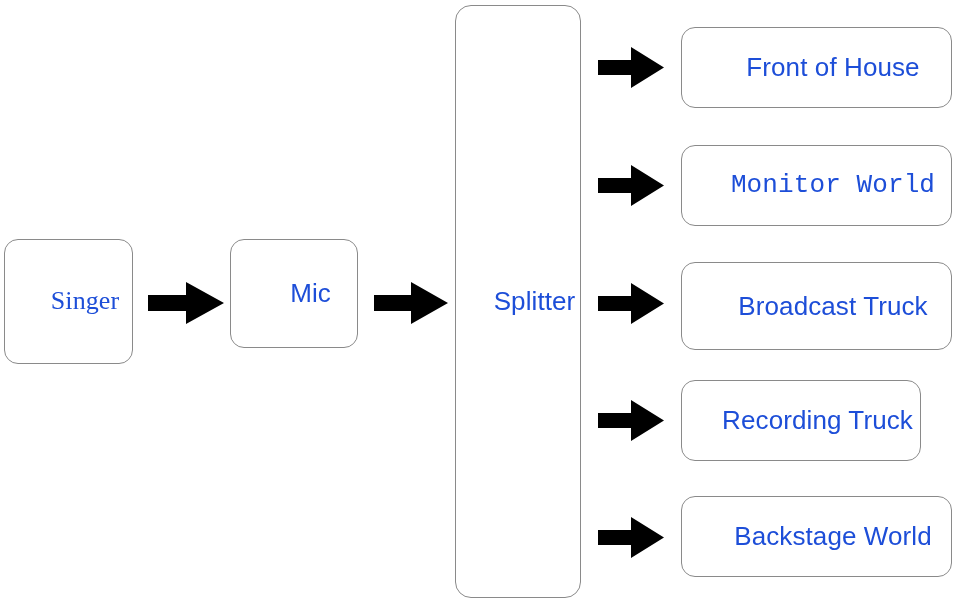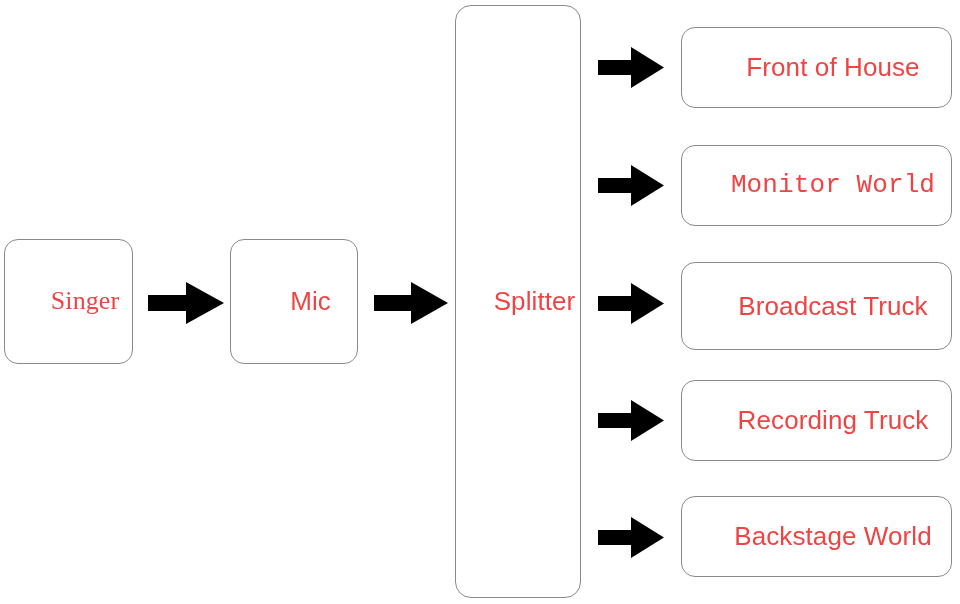--- a/index.html
+++ b/index.html
@@ -18,21 +18,21 @@
   }
   .node {
     position: absolute;
     box-sizing: border-box;
     background: #ffffff;
     border: 1.6px solid #8a8a8a;
     border-radius: 14px;
     display: flex;
     align-items: center;
     justify-content: center;
-    color: #ef4444;
+    color: #1d4ed8;
     font-size: 26px;
     font-weight: 400;
     letter-spacing: 0.1px;
     line-height: 1.1;
     text-align: center;
     white-space: nowrap;
     padding-left: 33px;
   }
   .node.tall {
     border-radius: 16px;
@@ -55,21 +55,21 @@
   <div class="node" id="node-singer" style="left:4px; top:239px; width:129px; height:125px;font-family:Liberation Serif, serif;">
     <span>Singer</span>
   </div>
 
   <span class="arrow" style="left:148px; top:282px; width:76px; height:42px;">
     <svg viewBox="0 0 76 42" preserveAspectRatio="none" aria-hidden="true">
       <path d="M0,13 L38,13 L38,0 L76,21 L38,42 L38,29 L0,29 Z" fill="#000000"></path>
     </svg>
   </span>
 
-  <div class="node" id="node-mic" style="left:230px; top:239px; width:128px; height:125px;">
+  <div class="node" id="node-mic" style="left:230px; top:239px; width:128px; height:109px;">
     <span>Mic</span>
   </div>
 
   <span class="arrow" style="left:374px; top:282px; width:74px; height:42px;">
     <svg viewBox="0 0 74 42" preserveAspectRatio="none" aria-hidden="true">
       <path d="M0,13 L37,13 L37,0 L74,21 L37,42 L37,29 L0,29 Z" fill="#000000"></path>
     </svg>
   </span>
 
   <div class="node tall" id="node-splitter" style="left:455px; top:5px; width:126px; height:593px;">
@@ -104,20 +104,20 @@
 
   <div class="node" style="left:681px; top:27px; width:271px; height:81px;">
     <span>Front of House</span>
   </div>
   <div class="node" style="left:681px; top:145px; width:271px; height:81px;font-family:Liberation Mono, monospace;">
     <span>Monitor World</span>
   </div>
   <div class="node" style="left:681px; top:262px; width:271px; height:88px;">
     <span>Broadcast Truck</span>
   </div>
-  <div class="node" style="left:681px; top:380px; width:271px; height:81px;">
+  <div class="node" style="left:681px; top:380px; width:240px; height:81px;">
     <span>Recording Truck</span>
   </div>
   <div class="node" style="left:681px; top:496px; width:271px; height:81px;">
     <span>Backstage World</span>
   </div>
 
 </div>
 
 </body></html>

